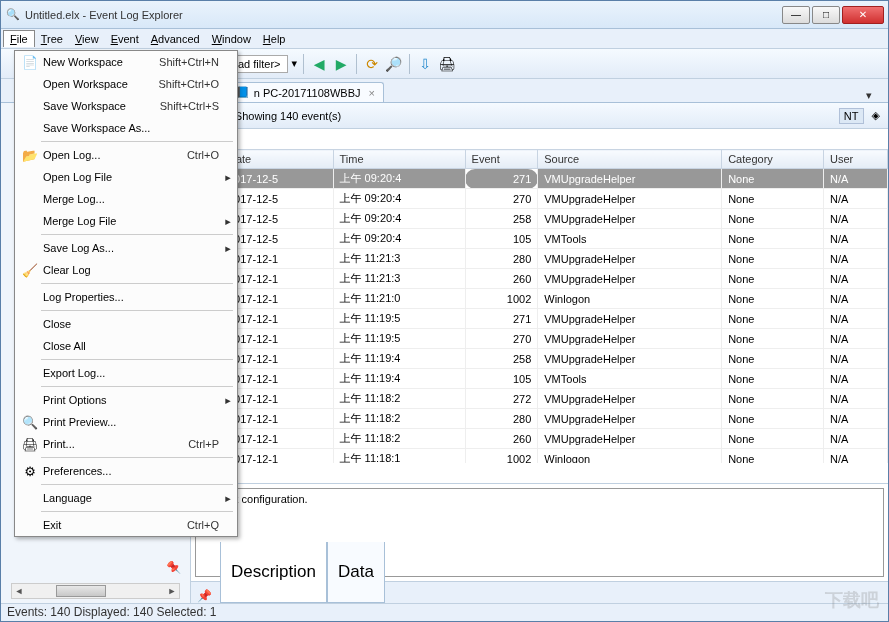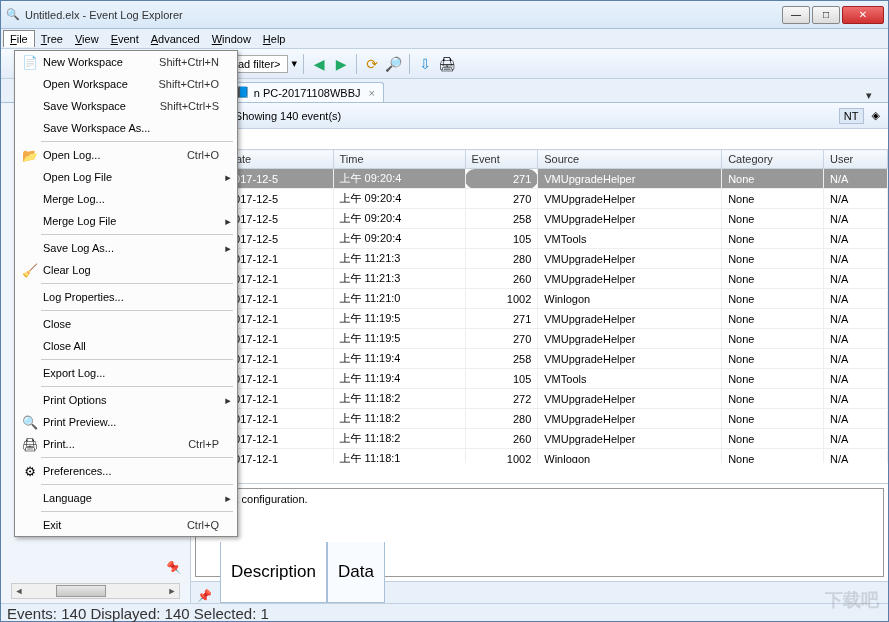--- a/index.html
+++ b/index.html
@@ -48,21 +48,21 @@
 .grid tr.sel td { background: #989898; color: #fff; }
 .grid td.num { text-align: right; border-radius: 10px; }
 
 .desc-panel { height: 120px; border-top: 1px solid #c0d0e0; display: flex; flex-direction: column; }
 .desc-body { flex: 1; background: #fff; border: 1px solid #999; margin: 4px; padding: 4px; font-size: 11px; overflow: auto; }
 .desc-tabs { height: 22px; display: flex; align-items: flex-end; padding: 0 6px; border-top:1px solid #c0d0e0; background:#e8f0fa;}
 .desc-tab { padding: 20px 10px; border: 1px solid #a8c0d8; border-top: none; background: #f8fbff; font-size:17px;}
 .desc-tab.active { background: #fff; }
 .pin2 { margin-right:8px; font-size:12px;}
 
-.statusbar { height: 18px; background: #e8f0fa; border-top: 1px solid #c0d0e0; padding: 1px 6px; font-size: 15px; color:#333;}
+.statusbar { height: 18px; background: #e8f0fa; border-top: 1px solid #c0d0e0; padding: 1px 6px; font-size: 12px; color:#333;}
 
 
 .dropdown { position: absolute; left: 14px; top: 50px; width: 224px; background: #fcfcfc; border: 1px solid #888; box-shadow: 2px 2px 4px rgba(0,0,0,0.3); z-index: 100; }
 .dropdown .row { display: flex; align-items: center; height: 22px; padding: 0 4px; font-family: monospace; font-size: 12px; cursor: default; }
 .dropdown .ico { width: 22px; display: flex; align-items: center; justify-content: center; font-size: 13px; }
 .dropdown .lbl { flex: 1; padding-left: 2px; }
 .dropdown .sc { color: #333; padding-right: 4px; font-size:11px;}
 .dropdown .sub { width: 10px; text-align: center; color: #333; }
 .dropdown .sep { height: 1px; background: #ccc; margin: 2px 4px 2px 26px; }
 

